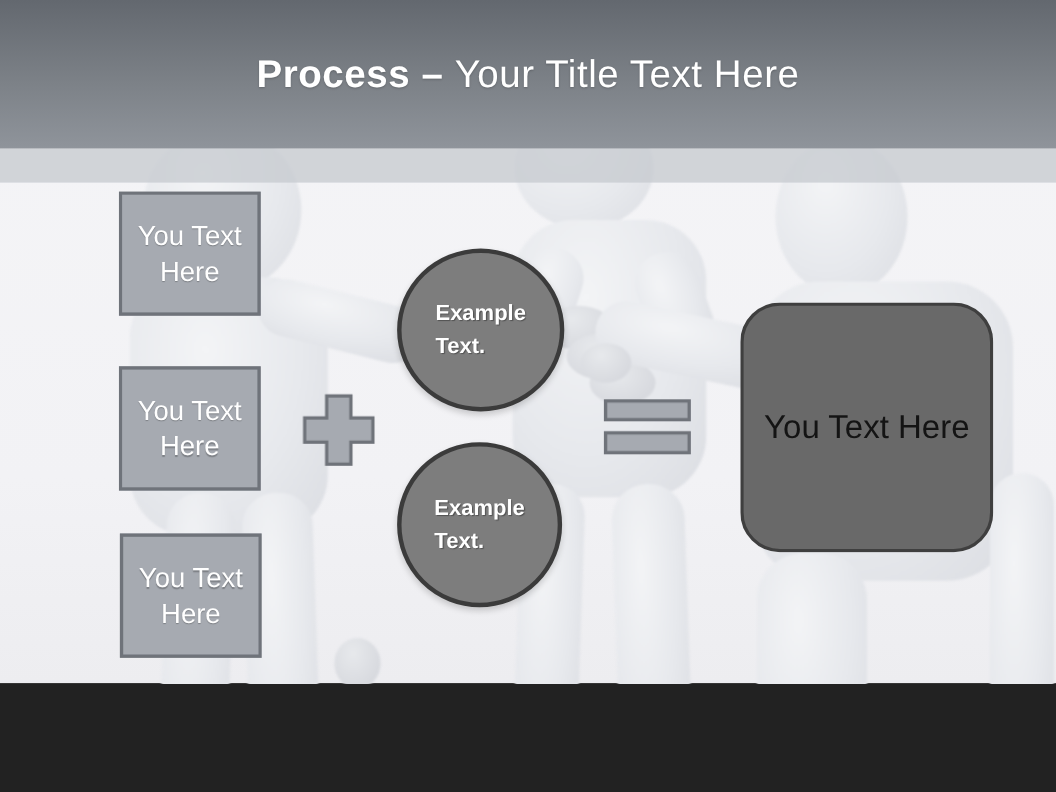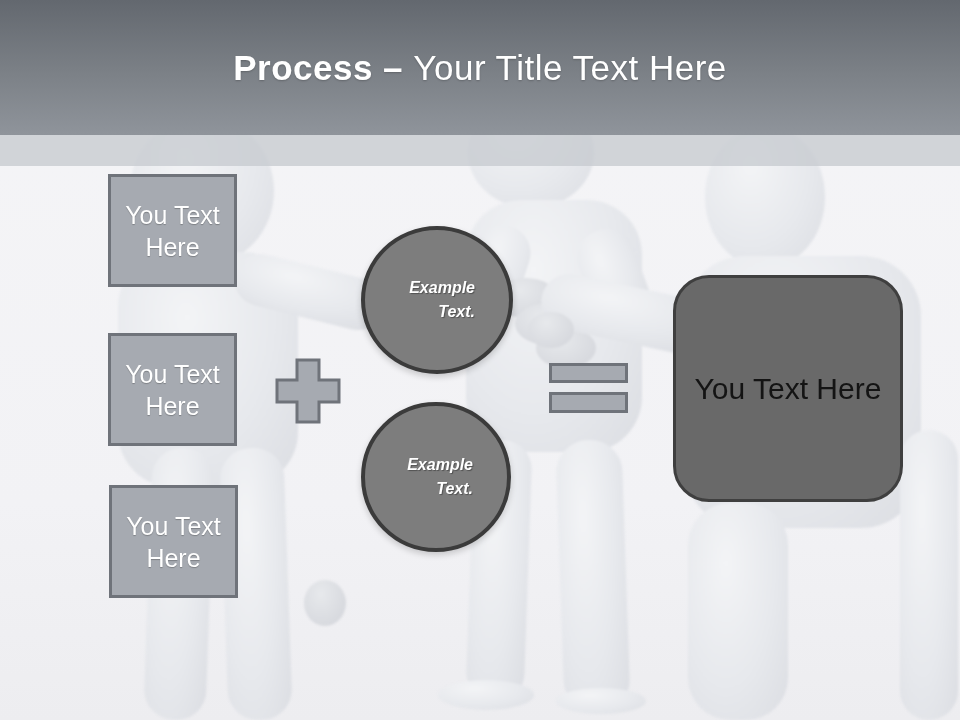--- a/index.html
+++ b/index.html
@@ -5,21 +5,21 @@
   :root{
     --header-top:#63686f; --header-bottom:#8f949b; --band:#c9ccd1;
     --canvas-bg:#f5f5f7; --shape-fill:#a6aab1; --shape-border:#6f737a;
     --circle-fill:#7d7d7d; --circle-border:#3b3b3b;
     --result-fill:#696969; --result-border:#3f3f3f;
     --box-text:#ffffff; --circle-text:#ffffff; --result-text:#141414;
     --title-text:#ffffff; --figure-fill:#e9eaee;
   }
   *{margin:0;padding:0;box-sizing:border-box;}
   body{font-family:"Liberation Sans",sans-serif;background:#222;}
-  .slide{position:relative;width:960px;height:720px;overflow:hidden;
+  .slide{position:relative;width:960px;height:621px;overflow:hidden;
     background:linear-gradient(180deg,var(--canvas-bg) 0%,#f2f2f5 70%,#ededf0 100%);}
 
   
   .figures{position:absolute;inset:0;z-index:1;filter:blur(1.1px);}
   .fpart{position:absolute;
     background:radial-gradient(ellipse at 38% 28%,#f3f4f6 0%,#e7e9ed 55%,#dbdde2 100%);}
   .fpart.dark{background:radial-gradient(ellipse at 40% 30%,#e7e9ec 0%,#d8dadf 70%);}
 
   
   .band{position:absolute;left:0;top:135px;width:960px;height:31px;
@@ -38,21 +38,21 @@
   .tbox{width:129px;height:113px;background:var(--shape-fill);
     border:3px solid var(--shape-border);display:flex;align-items:center;justify-content:center;
     text-align:center;color:var(--box-text);font-size:25px;line-height:1.28;
     text-shadow:0 1px 1px rgba(0,0,0,.25);padding:0 8px;}
   .tbox1{left:108px;top:174px;} .tbox2{left:108px;top:333px;} .tbox3{left:109px;top:485px;}
 
   .plus{left:275px;top:358px;width:66px;height:66px;}
 
   .circle{width:152px;height:148px;border-radius:50%;background:var(--circle-fill);
     border:4px solid var(--circle-border);display:flex;align-items:center;justify-content:center;
-    text-align:right;color:var(--circle-text);font-size:16px;font-weight:700;font-style:italic;
+    text-align:left;color:var(--circle-text);font-size:20px;font-weight:700;
     line-height:1.5;text-shadow:1px 1px 1px rgba(0,0,0,.35);padding:0 34px;
     box-shadow:0 3px 6px rgba(0,0,0,.18);}
   .circle1{left:361px;top:226px;} .circle2{left:361px;top:402px;width:150px;height:150px;}
 
   .eqbar{width:79px;height:21px;background:var(--shape-fill);border:3px solid var(--shape-border);}
   .eq1{left:549px;top:363px;height:20px;} .eq2{left:549px;top:392px;}
 
   .result{left:673px;top:275px;width:230px;height:227px;border-radius:36px;
     background:var(--result-fill);border:3px solid var(--result-border);
     display:flex;align-items:center;justify-content:center;color:var(--result-text);

